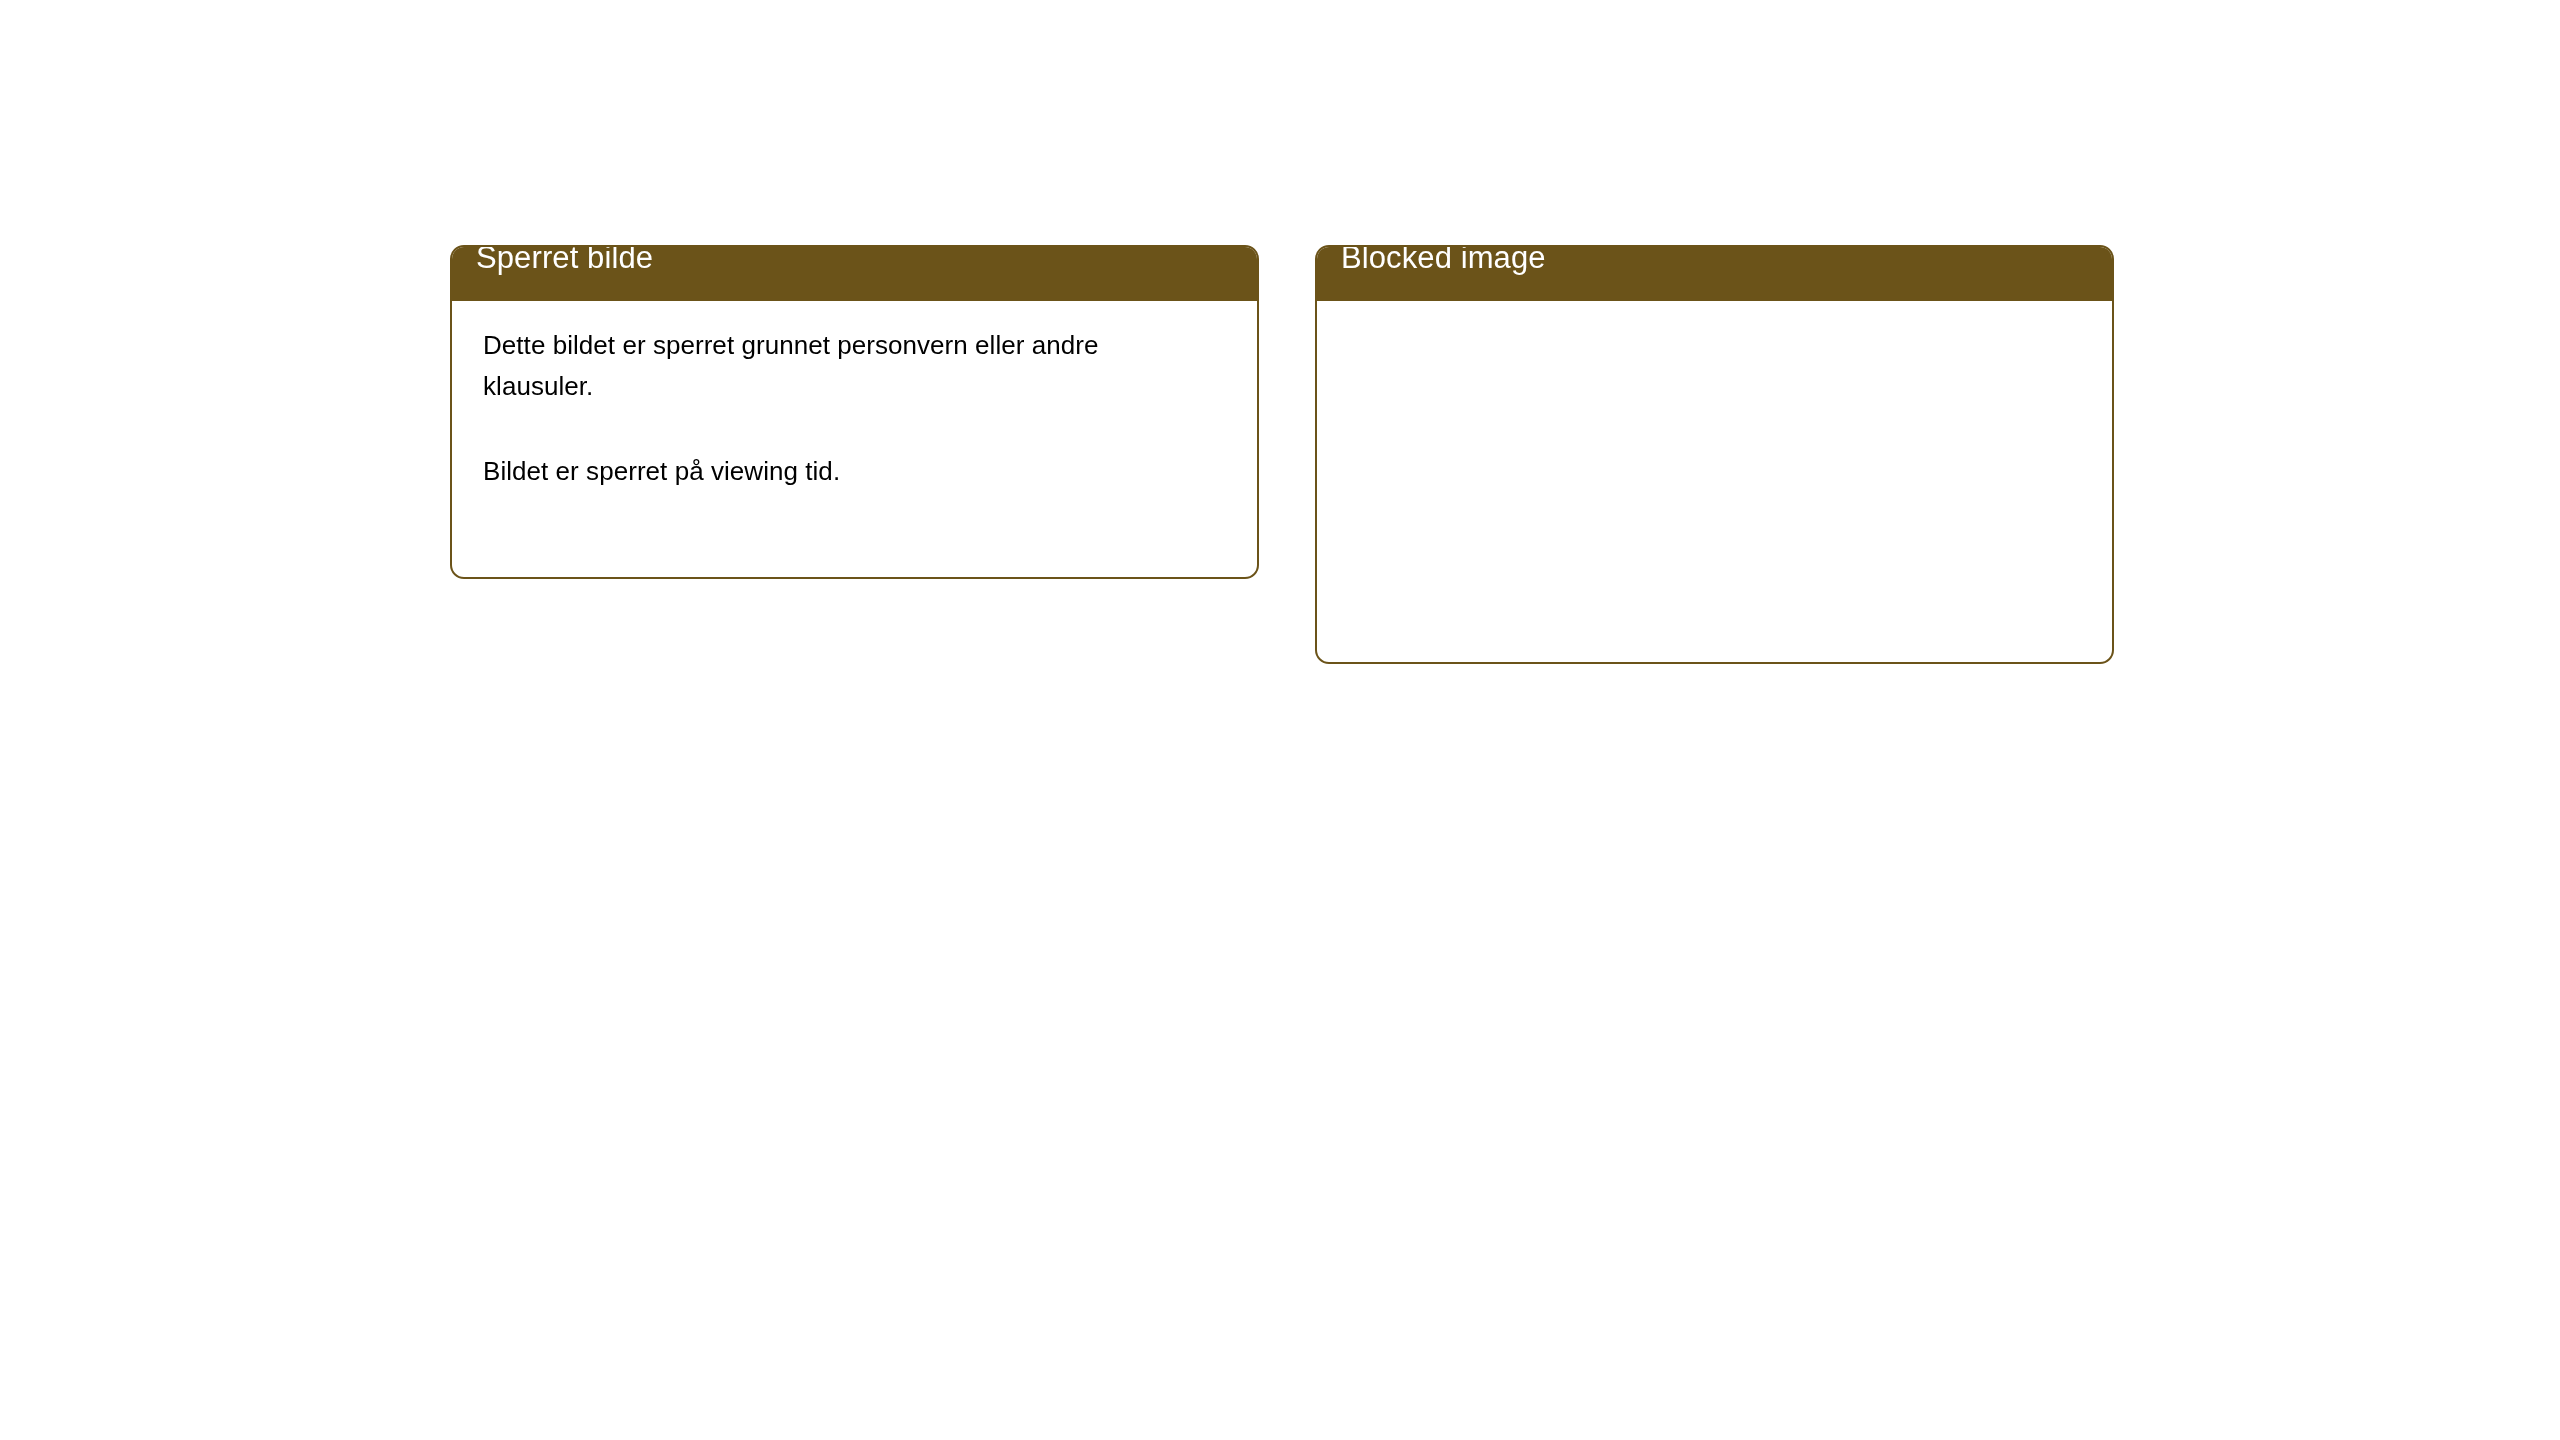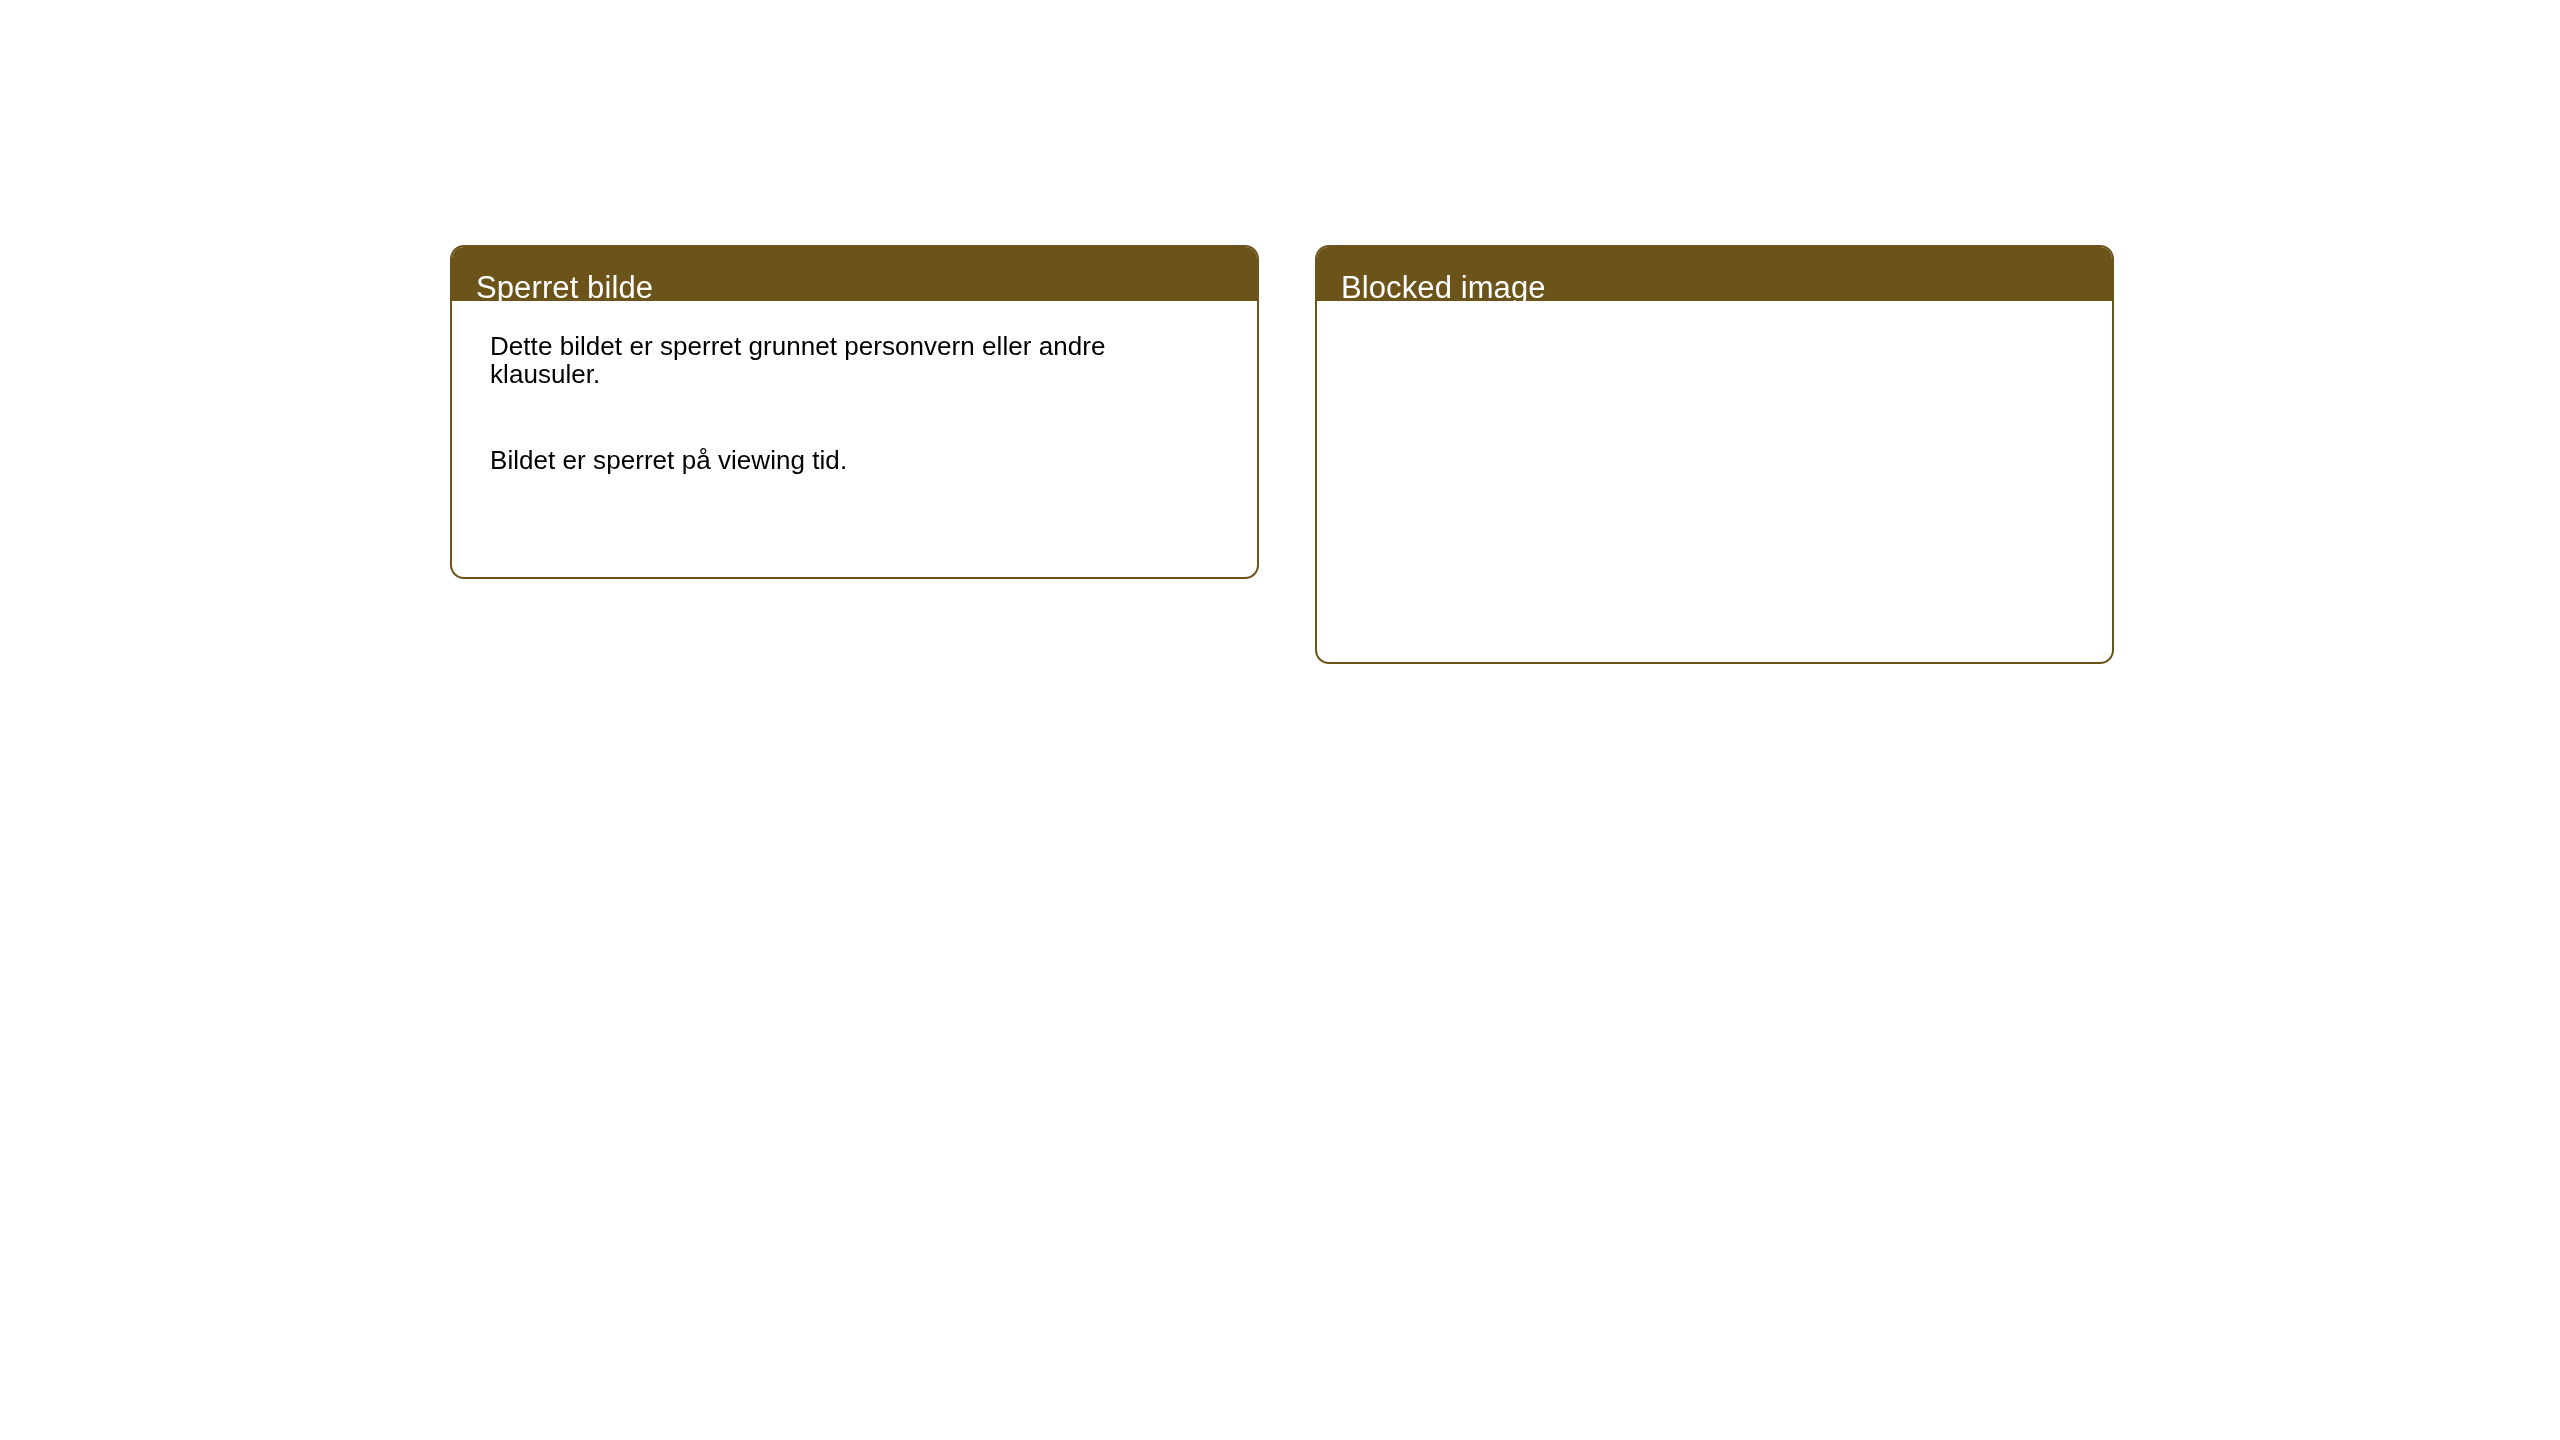--- a/index.html
+++ b/index.html
@@ -48,21 +48,21 @@
   .card-header {
     position: absolute;
     top: -2px;
     left: -2px;
     right: -2px;
     height: 56px;
     background: #6b5319;
     border-top-left-radius: 14px;
     border-top-right-radius: 14px;
     display: flex;
-    align-items: flex-start;
+    align-items: flex-end;
   }
 
   .card-title {
     color: #ffffff;
     font-size: 31px;
     line-height: 34px;
     font-weight: 400;
     padding-left: 26px;
     letter-spacing: 0.1px;
     white-space: nowrap;
@@ -74,23 +74,23 @@
     left: 0;
     right: 0;
     bottom: 0;
     padding: 19px 26px 0 26px;
     box-sizing: border-box;
   }
 
   .body-paragraph {
     color: #000000;
     font-size: 26px;
-    line-height: 28px;
+    line-height: 41px;
     font-weight: 400;
-    margin: 12px;
+    margin: 5px;
     letter-spacing: 0.05px;
   }
 
   .paragraph-gap {
     height: 34px;
   }
 
   .card-en .body-paragraph {
     max-width: 620px;
   }

